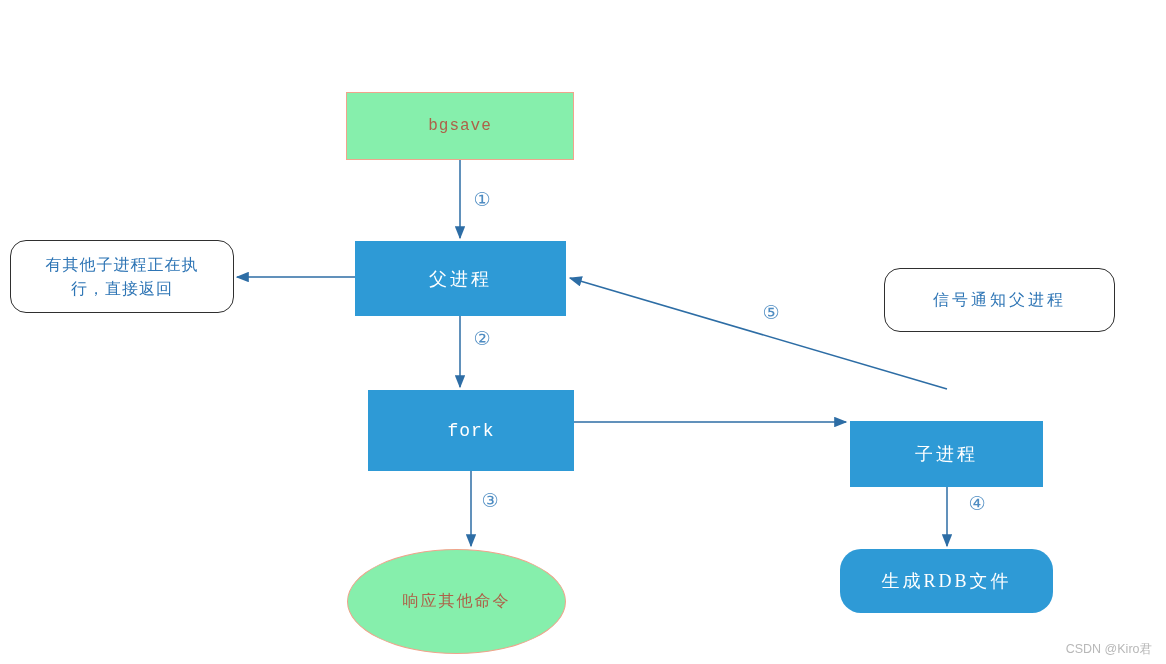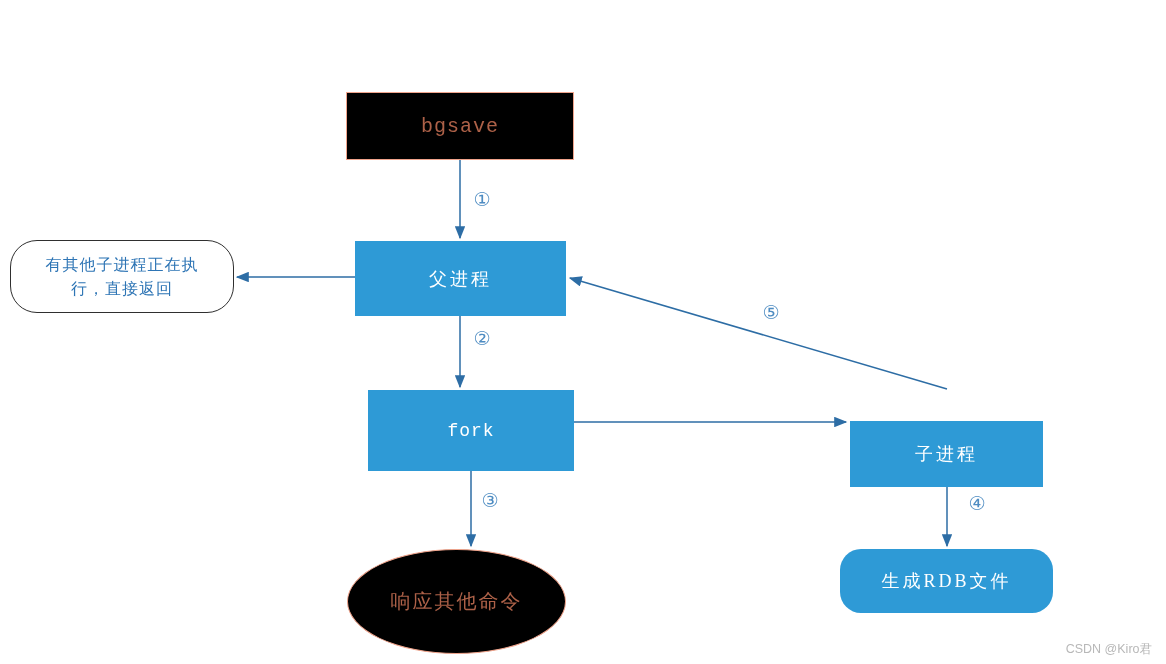--- a/index.html
+++ b/index.html
@@ -28,34 +28,34 @@
     background: #2E9AD6;
     color: #ffffff;
     font-size: 18px;
     letter-spacing: 3px;
   }
   .node-mono {
     font-family: "Liberation Mono", "DejaVu Sans Mono", monospace;
     letter-spacing: 1px;
   }
   .terminal {
-    background: #000000;
+    background: #86efac;
     border: 1.5px solid #F0A48C;
     color: #AD6148;
-    font-size: 20px;
+    font-size: 16px;
   }
   .ellipse {
     border-radius: 50%;
     letter-spacing: 2px;
     text-align: right;
   }
   .callout {
     background: #ffffff;
     border: 1.6px solid #2F2F2F;
-    border-radius: 27px;
+    border-radius: 16px;
     color: #2E75B5;
     font-size: 16px;
     letter-spacing: 1px;
     line-height: 1.45;
   }
   .callout-wide { letter-spacing: 3px; }
   .step {
     position: absolute;
     color: #4E8CC2;
     font-size: 19px;
@@ -114,20 +114,21 @@
     <div>
       <div>有其他子进程正在执</div>
       <div>行，直接返回</div>
     </div>
   </div>
 
   <div id="node-fork" class="node node-blue node-mono">fork</div>
 
   <div id="node-child" class="node node-blue">子进程</div>
 
+  <div id="callout-signal" class="node callout callout-wide">信号通知父进程</div>
 
   <div id="node-respond" class="node terminal ellipse">响应其他命令</div>
 
   <div id="node-rdb" class="node node-blue">生成RDB文件</div>
 
   <div id="step-1" class="step">①</div>
   <div id="step-2" class="step">②</div>
   <div id="step-3" class="step">③</div>
   <div id="step-4" class="step">④</div>
   <div id="step-5" class="step">⑤</div>

